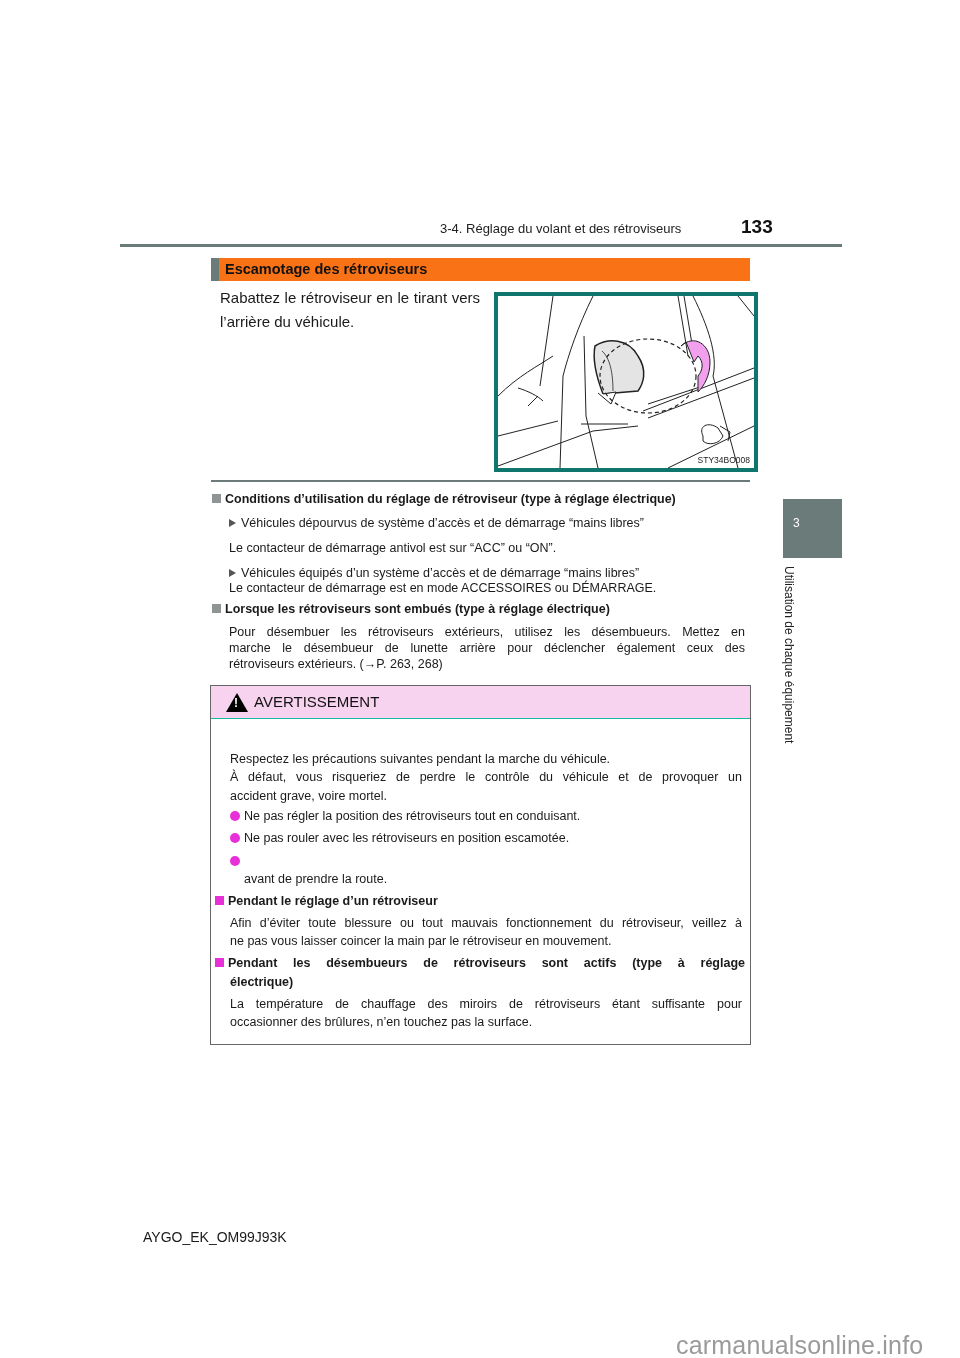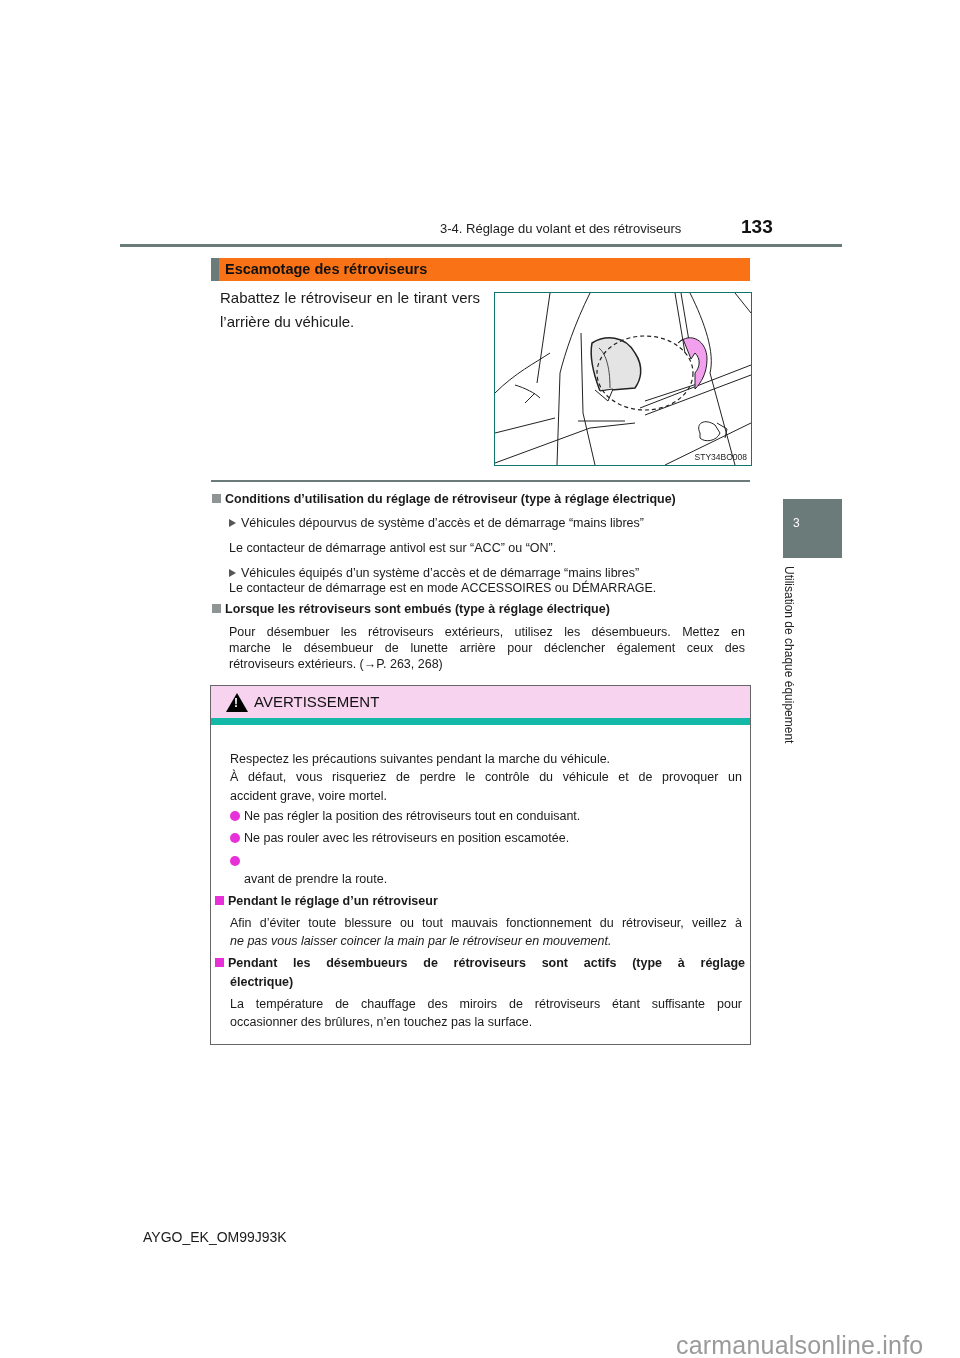--- a/index.html
+++ b/index.html
@@ -10,40 +10,40 @@
   .hdr-section { left: 440px; top: 221px; font-size: 13px; color: #222; }
   .hdr-page { left: 741px; top: 216px; font-size: 19px; font-weight: bold; color: #111; }
   .hdr-rule { left: 120px; top: 244px; width: 722px; height: 3px; background: #6b7b7a; }
 
   .sec-title { left: 211px; top: 258px; width: 539px; height: 23px; background: #f97316; }
   .sec-title .bar { position: absolute; left: 0; top: 0; width: 8px; height: 23px; background: #6b7b7a; }
   .sec-title .txt { position: absolute; left: 14px; top: 3px; font-size: 14.5px; font-weight: bold; color: #111; }
 
   .intro { left: 220px; top: 286px; width: 260px; font-size: 15px; line-height: 24px; text-align: justify; text-align-last: left; color: #1a1a1a; }
 
-  .illus { left: 494px; top: 292px; width: 256px; height: 172px; border: 1px solid #0f766e; background: #fff; }
+  .illus { left: 494px; top: 292px; width: 256px; height: 172px; border: 4px solid #0f766e; background: #fff; }
   .illus .code { position: absolute; right: 4px; bottom: 3px; font-size: 8.5px; color: #222; }
 
   .div-rule { left: 211px; top: 480px; width: 539px; height: 2px; background: #6b7b7a; }
 
   .note { font-size: 12.5px; line-height: 16px; color: #1a1a1a; }
   .note.bold { font-weight: bold; }
   .sq { display: inline-block; width: 9px; height: 9px; margin-right: 4px; vertical-align: 0px; }
   .sq.gray { background: #8e9594; }
   .sq.pink { background: #e830d8; }
   .tri { display: inline-block; width: 0; height: 0; border-top: 4.5px solid transparent; border-bottom: 4.5px solid transparent;
          border-left: 7px solid #555; margin-right: 5px; vertical-align: 0px; }
   .justify { text-align: justify; }
 
   .side-tab { left: 783px; top: 499px; width: 59px; height: 59px; background: #6b7b7a; }
   .side-tab .num { position: absolute; left: 10px; top: 17px; color: #fff; font-size: 12px; }
   .side-label { left: 782px; top: 566px; writing-mode: vertical-rl; font-size: 12px; color: #222; }
 
   .warn { left: 210px; top: 685px; width: 539px; height: 358px; border: 1px solid #666; background: #fff; }
-  .warn-head { position: absolute; left: 0; top: 0; width: 539px; height: 32px; background: #f7d3ef; border-bottom: 7px solid #14b8a6; }
+  .warn-head { position: absolute; left: 0; top: 0; width: 539px; height: 32px; background: #f7d3ef; border-bottom: 1px solid #14b8a6; }
   .warn-head .icon { position: absolute; left: 15px; top: 7px; width: 0; height: 0;
                      border-left: 11px solid transparent; border-right: 11px solid transparent; border-bottom: 19px solid #000; }
   .warn-head .icon::after { content: "!"; position: absolute; left: -3px; top: 3px; color: #fff; font-size: 12px; font-weight: bold; font-family: "Liberation Sans", sans-serif; }
   .warn-head .title { position: absolute; left: 43px; top: 7px; font-size: 15px; color: #111; }
 
   .wtxt { position: absolute; font-size: 12.5px; line-height: 19px; color: #1a1a1a; }
   .wtxt.b { font-weight: bold; }
   .dot { display: inline-block; width: 10px; height: 10px; border-radius: 50%; background: #e830d8; margin-right: 4px; vertical-align: -1px; }
 
   .footer-code { left: 143px; top: 1229px; font-size: 14px; color: #1a1a1a; }
@@ -146,21 +146,21 @@
   </div>
   <div class="wtxt" style="left:19px; top:166px; width:514px; text-align: justify; text-align-last: justify;">
     <span class="dot"></span>
   </div>
   <div class="wtxt" style="left:33px; top:184px;">avant de prendre la route.</div>
 
   <div class="wtxt b" style="left:4px; top:206px;text-align:center;">
     <span class="sq pink"></span><span>Pendant le réglage d’un rétroviseur</span>
   </div>
   <div class="wtxt" style="left:19px; top:228px; width:512px; text-align: justify; text-align-last: justify;">Afin d’éviter toute blessure ou tout mauvais fonctionnement du rétroviseur, veillez à</div>
-  <div class="wtxt" style="left:19px; top:246px;font-style:italic;">ne pas vous laisser coincer la main par le rétroviseur en mouvement.</div>
+  <div class="wtxt" style="left:19px; top:246px;">ne pas vous laisser coincer la main par le rétroviseur en mouvement.</div>
 
   <div class="wtxt b" style="left:4px; top:268px; width:530px; text-align: justify; text-align-last: justify;">
     <span class="sq pink"></span><span>Pendant les désembueurs de rétroviseurs sont actifs (type à réglage</span>
   </div>
   <div class="wtxt b" style="left:19px; top:287px;">électrique)</div>
   <div class="wtxt" style="left:19px; top:309px; width:512px; text-align: justify; text-align-last: justify;">La température de chauffage des miroirs de rétroviseurs étant suffisante pour</div>
   <div class="wtxt" style="left:19px; top:327px;">occasionner des brûlures, n’en touchez pas la surface.</div>
 </div>
 
 <div class="abs footer-code">AYGO_EK_OM99J93K</div>

